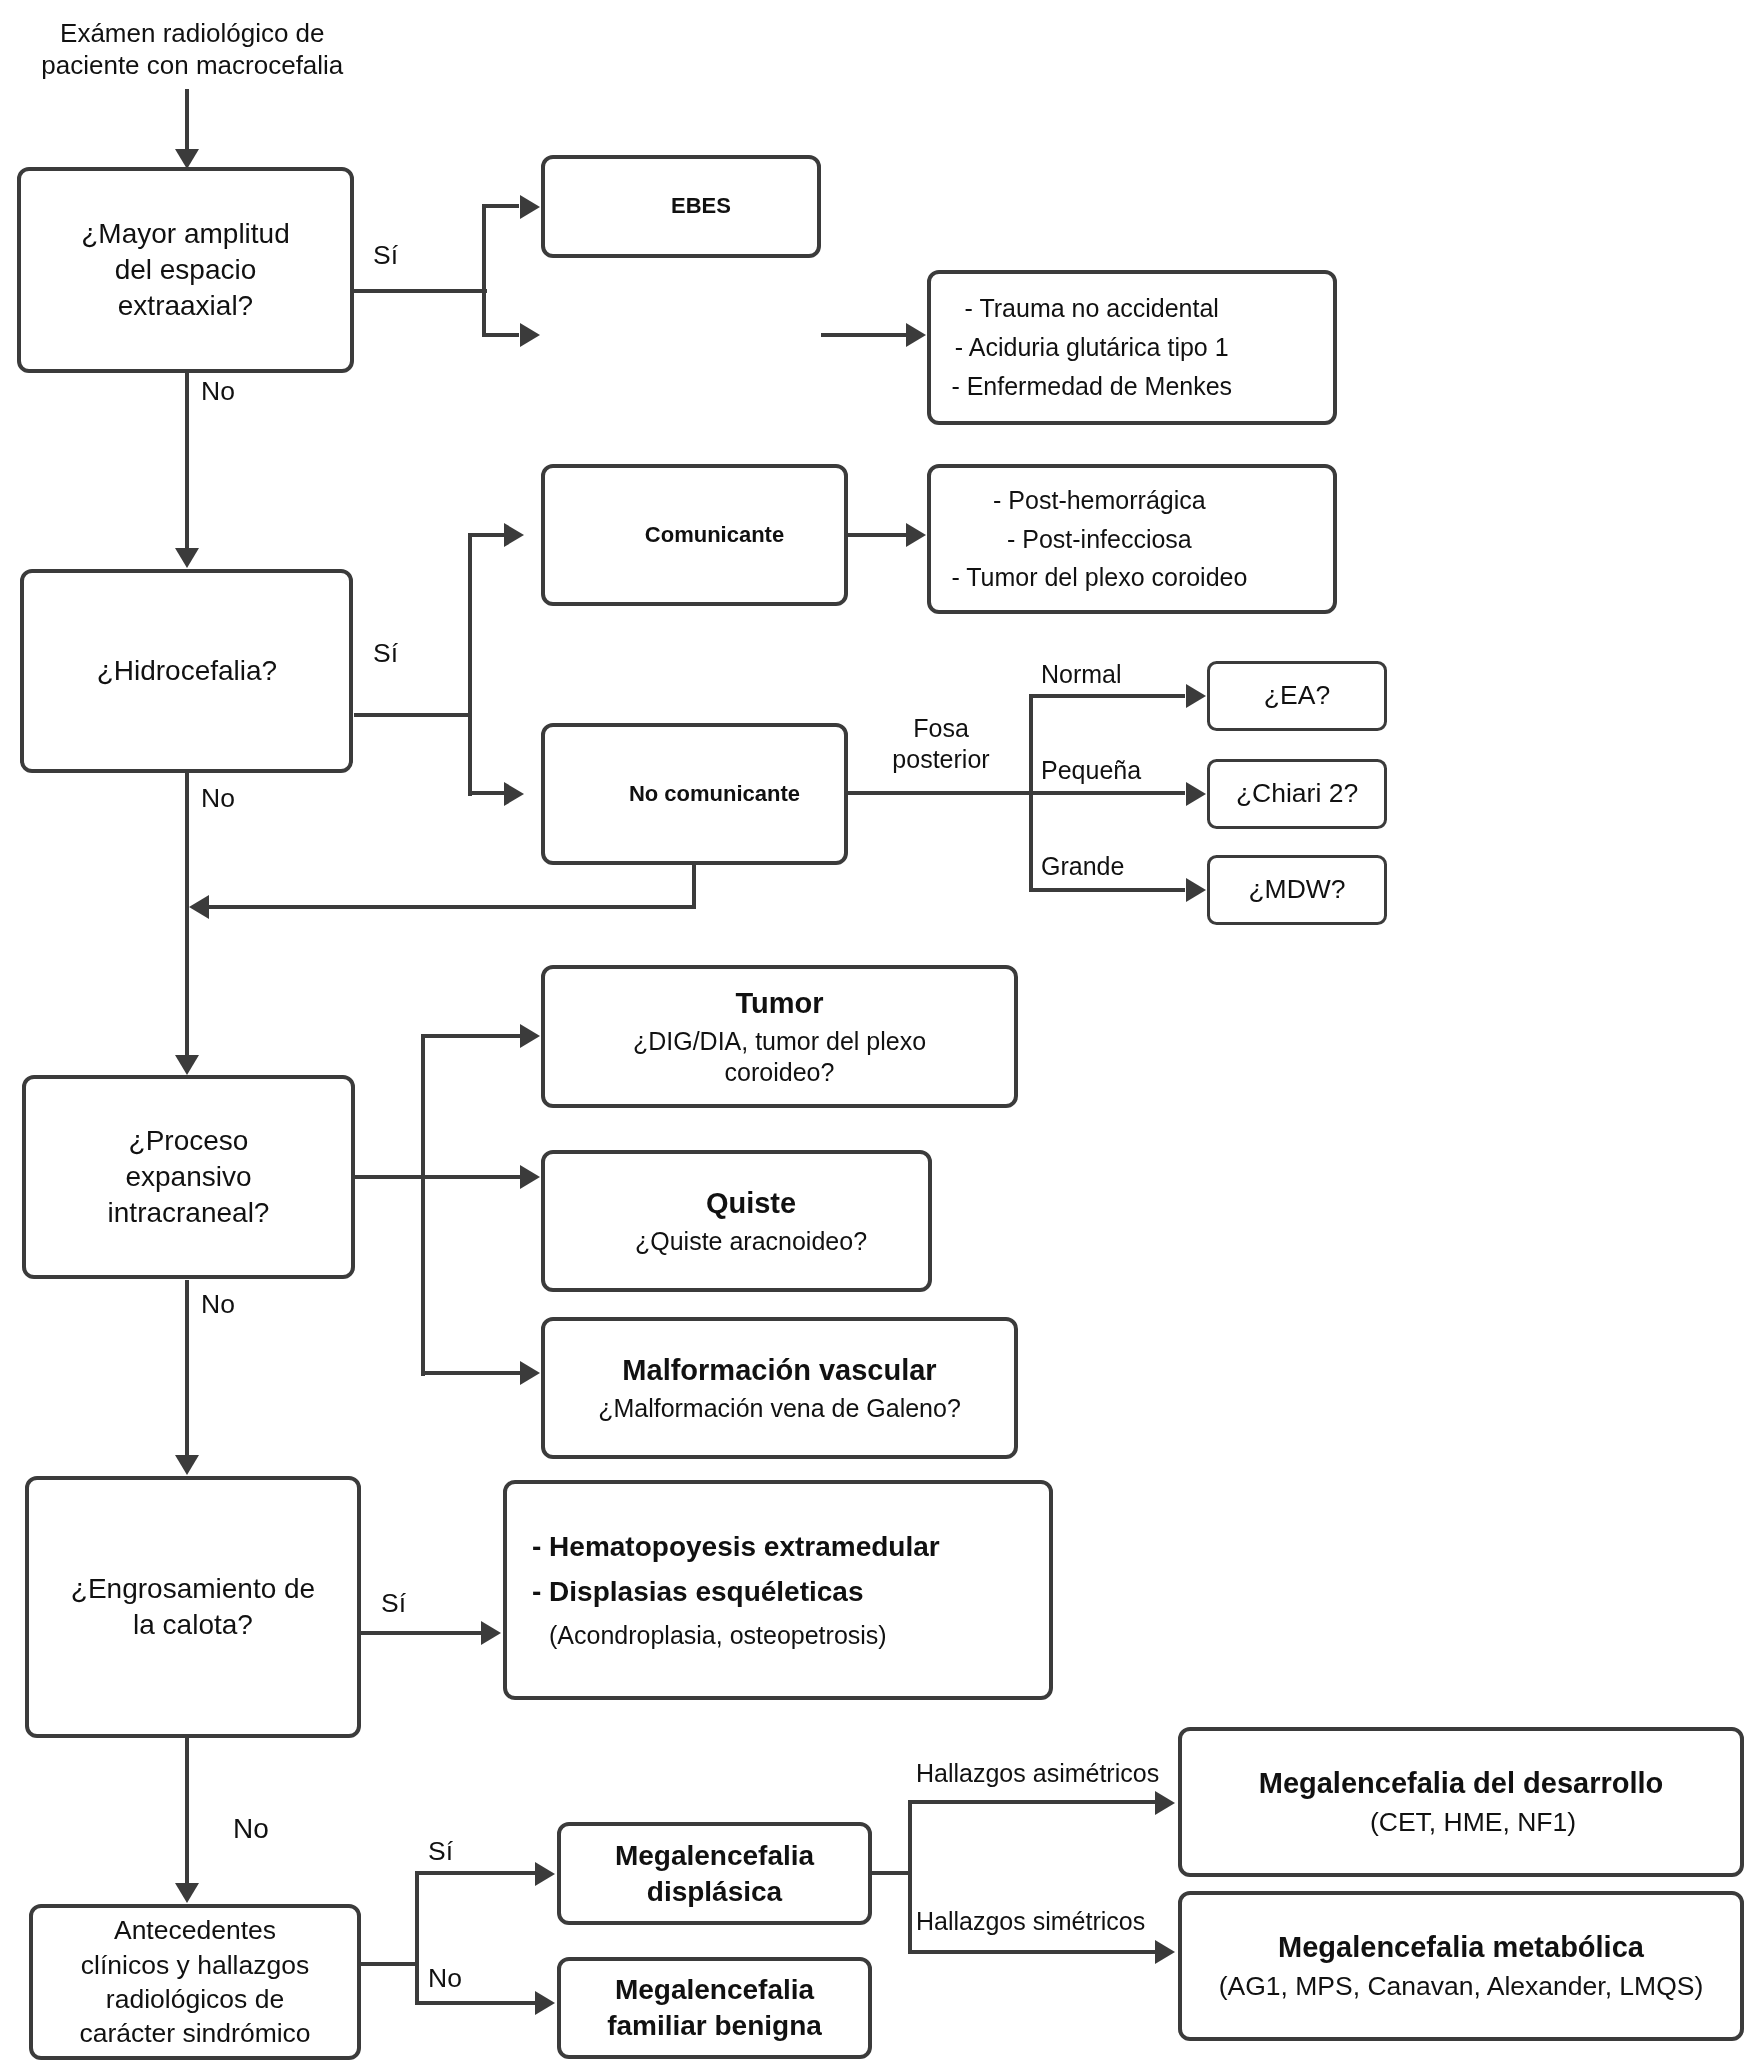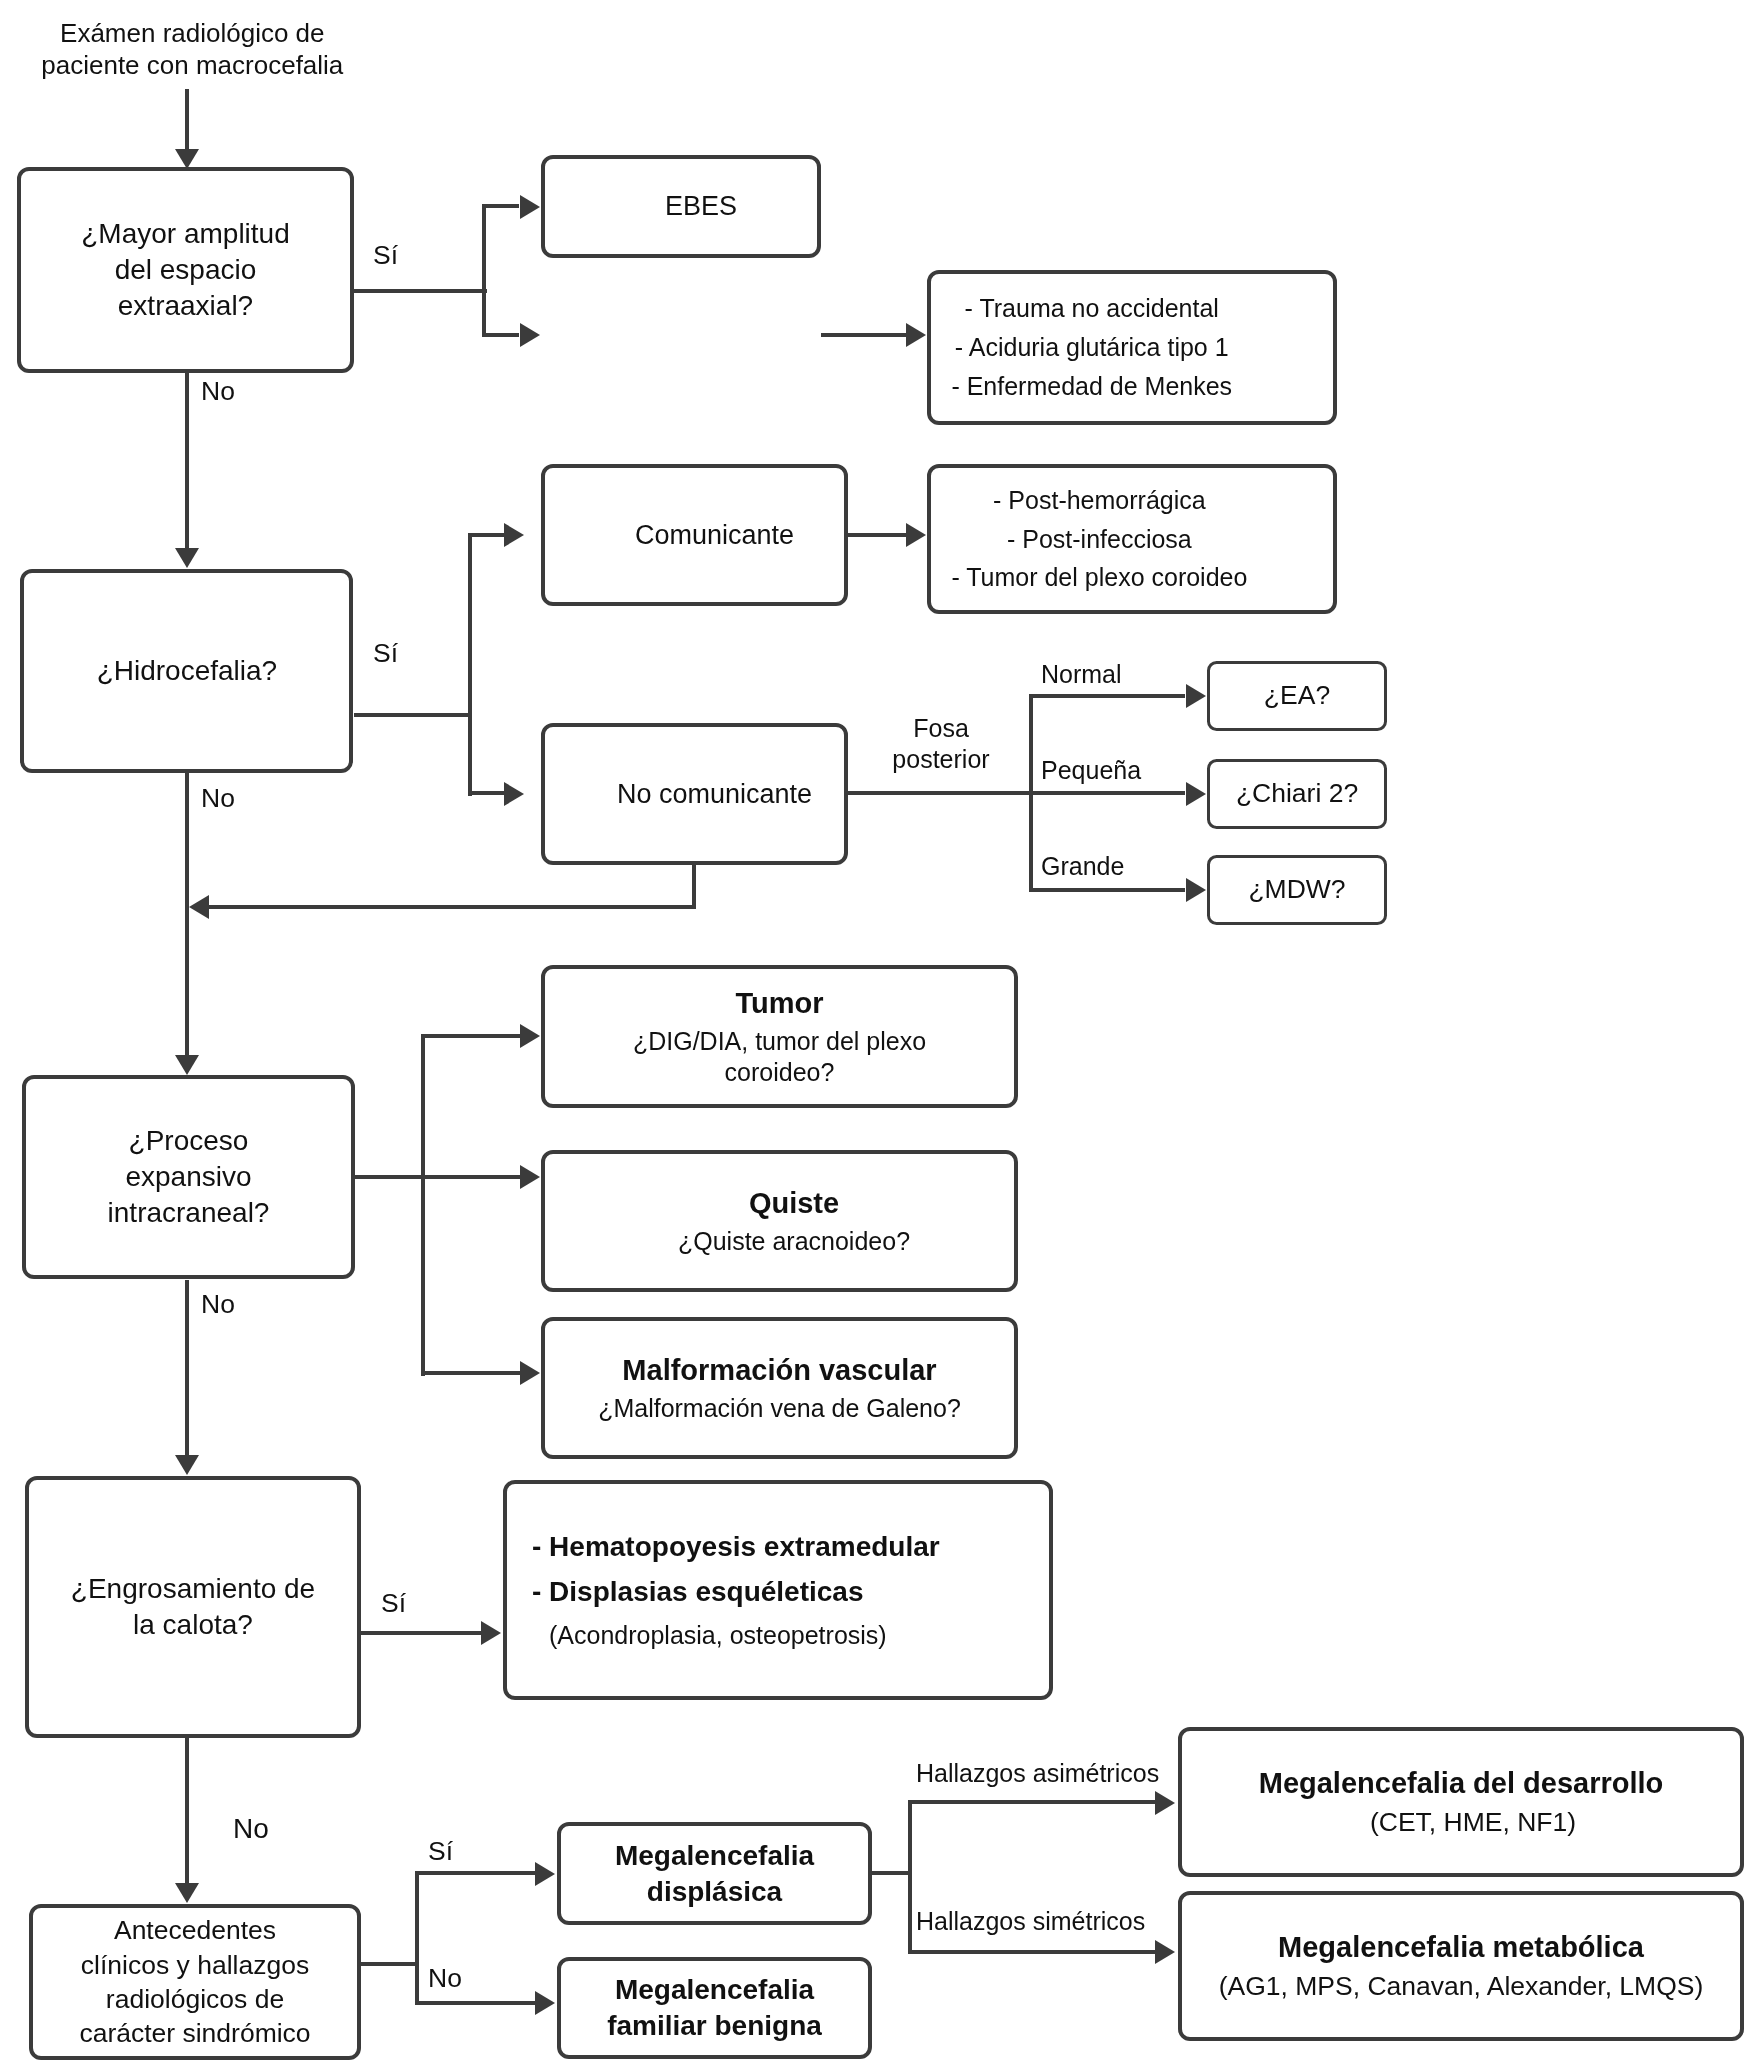--- a/index.html
+++ b/index.html
@@ -8,21 +8,21 @@
     font-family:"Liberation Sans", sans-serif; color:#111111; overflow:hidden;
   }
   .box {
     position:absolute; box-sizing:border-box; background:#ffffff;
     border:4.2px solid #3b3b3b; border-radius:12px;
     display:flex; flex-direction:column; align-items:center; justify-content:center;
     text-align:center; white-space:pre-line; line-height:1.28;
   }
   .box.left { align-items:flex-start; text-align:center; }
   .q { font-size:28px; }
-  .b48 { font-size:27px; font-weight:normal;padding-left:40px; }
+  .b48 { font-size:22px; font-weight:bold;padding-left:40px; }
   .list { font-size:25px; line-height:1.55; }
   .small { font-size:26.5px; }
   .bt { font-size:29px; font-weight:bold; line-height:1.3; }
   .bs { font-size:25px; line-height:1.25; margin-top:3.6px; white-space:pre-line; }
   .hl1 { font-size:28px; font-weight:bold; line-height:1.6; }
   .hl3 { font-size:25px; line-height:1.6; padding-left:17px; }
   .lbl { position:absolute; font-size:26.5px; white-space:pre-line; line-height:1.25; }
   .lbl.s42 { font-size:25px; }
   .hline { position:absolute; height:4.2px; background:#3b3b3b; }
   .vline { position:absolute; width:4.2px; background:#3b3b3b; }
@@ -129,21 +129,21 @@
   <div class="ah-r" style="left:520px; top:1024px;"></div>
   <div class="ah-r" style="left:520px; top:1165px;"></div>
   <div class="hline" style="left:421px; top:1371px; width:100px;"></div>
   <div class="ah-r" style="left:520px; top:1361px;"></div>
 
   <div class="box" style="left:541px; top:965px; width:477px; height:143px;">
     <div class="bt">Tumor</div>
     <div class="bs">¿DIG/DIA, tumor del plexo
 coroideo?</div>
   </div>
-  <div class="box" style="left:541px; top:1150px; width:477px; height:142px;padding-left:29px;">
+  <div class="box" style="left:541px; top:1150px; width:391px; height:142px;padding-left:29px;">
     <div class="bt">Quiste</div>
     <div class="bs">¿Quiste aracnoideo?</div>
   </div>
   <div class="box" style="left:541px; top:1317px; width:477px; height:142px;">
     <div class="bt">Malformación vascular</div>
     <div class="bs">¿Malformación vena de Galeno?</div>
   </div>
 
   <div class="lbl" style="left:201px; top:1288px;">No</div>
   <div class="vline" style="left:185px; top:1280px; height:177px;"></div>

